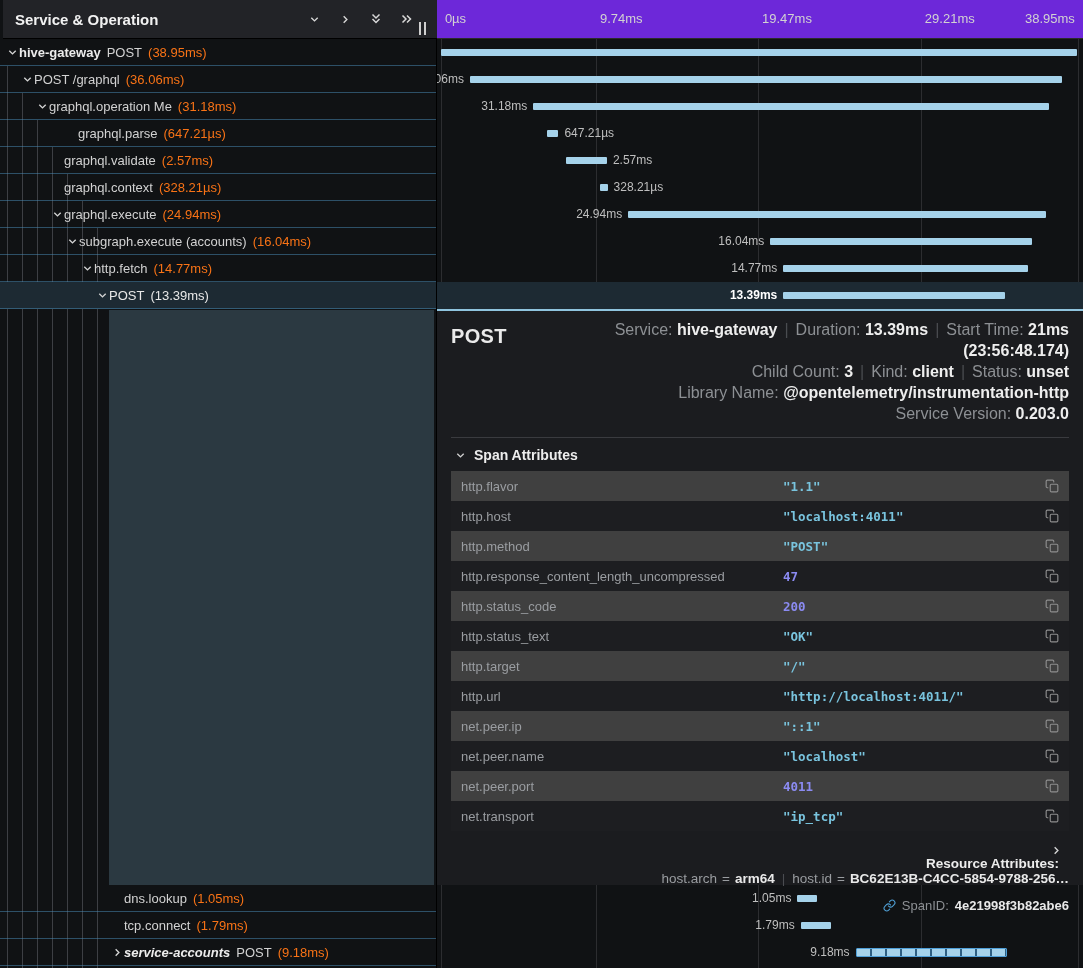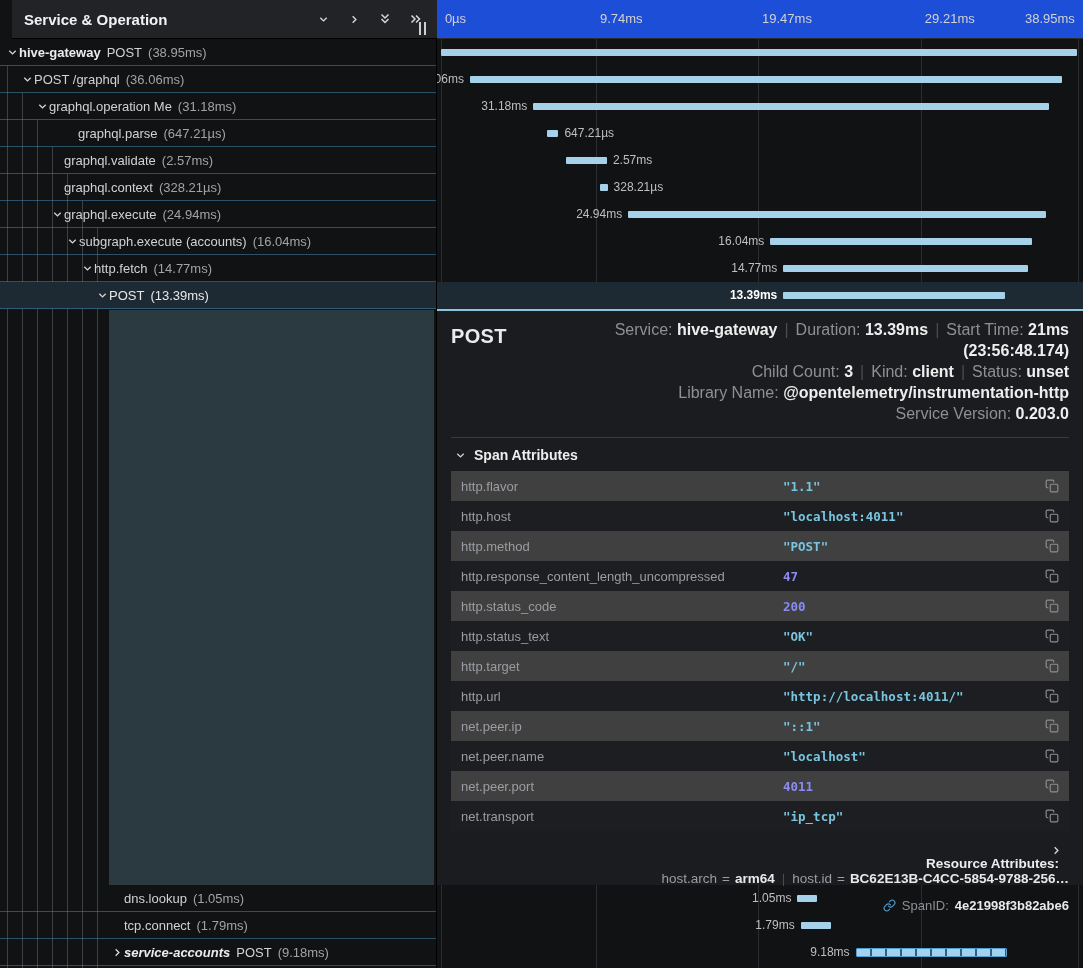--- a/index.html
+++ b/index.html
@@ -1,47 +1,47 @@
 <!DOCTYPE html>
 <html><head>
 <meta charset="utf-8">
 <style>
   html,body{margin:0;padding:0;background:#0c0d0f;}
   .app{position:relative;width:1083px;height:968px;overflow:hidden;background:#101214;
        font-family:"Liberation Sans",sans-serif;color:#d6d6d6;font-size:13px;}
 
   
-  .left-header{position:absolute;left:12px;top:0;width:436px;height:38px;background:#222327;
+  .left-header{position:absolute;left:3px;top:0;width:436px;height:38px;background:#222327;
                border-bottom:1px solid #000;display:flex;align-items:center;z-index:6;}
   .panel-title{font-size:15px;font-weight:700;color:#f2f2f2;padding-left:12px;flex:1;white-space:nowrap;}
   .header-icons{display:flex;gap:15px;padding-right:24px;align-items:center;}
   .icon-btn{width:16px;height:16px;display:flex;align-items:center;justify-content:center;color:#d8d8d8;cursor:pointer;}
   .drag-handle{position:absolute;left:419px;top:22px;display:flex;gap:3px;cursor:col-resize;}
   .drag-handle i{display:block;width:2px;height:13px;background:#cfcfcf;}
-  .right-header{position:absolute;left:437px;top:0;width:646px;height:38px;background:#1d4ed8;
+  .right-header{position:absolute;left:437px;top:0;width:646px;height:38px;background:#6d28d9;
                 border-bottom:1px solid #2b2b2b;z-index:6;}
   .tick-label{position:absolute;top:11px;font-size:13px;color:#d2d2d2;white-space:nowrap;}
 
   
   .gridlines{position:absolute;left:437px;top:38px;width:646px;height:930px;z-index:0;}
   .gridline{position:absolute;top:0;bottom:0;width:1px;background:#2c2d30;}
 
   
   .guides{position:absolute;left:0;top:39px;width:436px;height:929px;z-index:1;pointer-events:none;}
   .guide{position:absolute;width:1px;background:#3d3f44;bottom:0;}
   .tree{position:absolute;left:0;width:437px;z-index:2;}
   .tree.top{top:39px;} .tree.bottom{top:885px;}
   .trow{height:27px;display:flex;align-items:center;border-bottom:1px solid rgba(74,142,186,0.5);
         box-sizing:border-box;white-space:nowrap;overflow:hidden;cursor:pointer;}
   .trow.selected{background:#1d2a33;}
   .chev{width:14px;min-width:14px;display:flex;align-items:center;justify-content:center;color:#d4d4d4;}
   .svc{font-weight:700;color:#ececec;margin-right:6px;}
   .svc.italic{font-style:italic;}
   .op{color:#d2d2d2;margin-right:6px;}
-  .dur{color:#a3a3a3;}
+  .dur{color:#f97316;}
   .trow.selected .op,.trow.selected .dur{color:#e8e8e8;}
 
   
   .bars{position:absolute;left:437px;width:646px;z-index:2;}
   .bars.top{top:39px;} .bars.bottom{top:885px;}
   .brow{height:27px;position:relative;overflow:hidden;cursor:pointer;}
   .brow.selected{background:#1d2a33;}
   .bar{position:absolute;top:10px;height:7px;background:#a5d2ea;border-radius:1px;}
   .bar.outlined{top:9px;height:7px;border:1px solid #4f9fd8;background:
       repeating-linear-gradient(90deg,#a5d2ea 0 13px,#2f5f82 13px 15px);}

